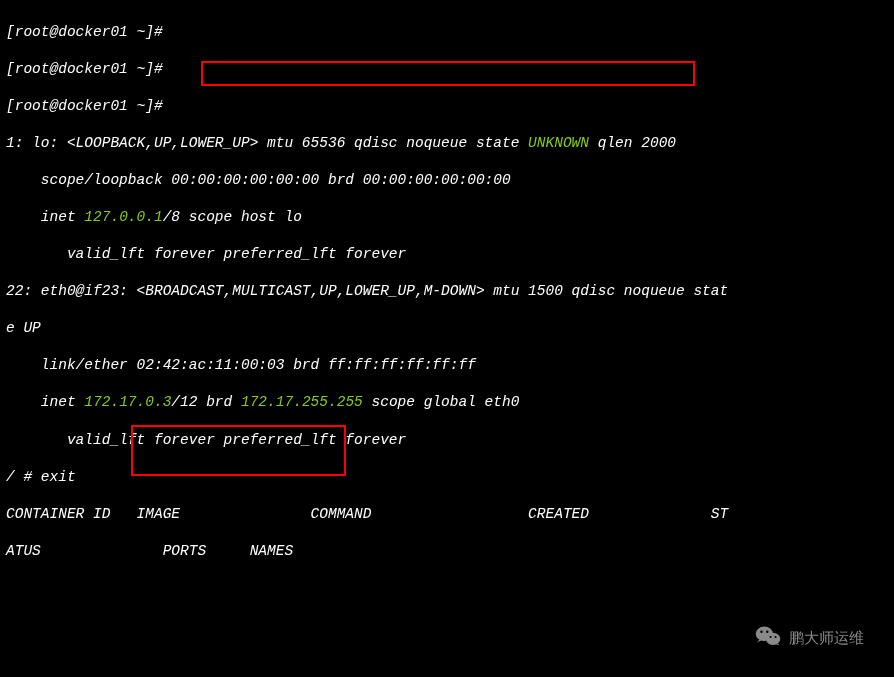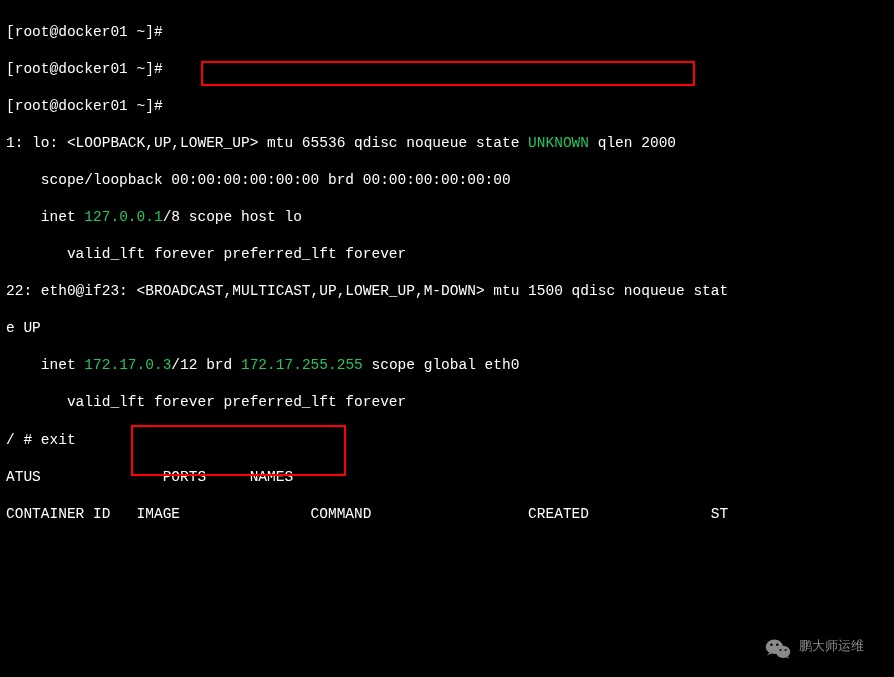--- a/index.html
+++ b/index.html
@@ -12,21 +12,21 @@
       line-height: 1.28;
       width: 894px;
       height: 677px;
       overflow: hidden;
       position: relative;
     }
     .terminal {
       padding: 4px 6px;
       white-space: pre;
     }
-    .yellow { color: #22c55e; text-align: center; }
+    .yellow { color: #84cc16; text-align: center; }
     .redbox1 {
       position: absolute;
       border: 2px solid #ff0000;
       left: 201px;
       top: 61px;
       width: 490px;
       height: 21px;
       pointer-events: none;
     }
     .redbox2 {
@@ -34,54 +34,55 @@
       border: 2px solid #ff0000;
       left: 131px;
       top: 425px;
       width: 211px;
       height: 47px;
       pointer-events: none;
     }
     .watermark {
       position: absolute;
       right: 30px;
-      bottom: 17px;
+      bottom: 30px;
       display: flex;
-      align-items: flex-start;
+      align-items: flex-end;
       gap: 8px;
       color: #8a8a8a;
       font-family: sans-serif;
-      font-size: 13px;
+      font-size: 15px;
     }
     .wechat-icon {
       width: 26px;
       height: 22px;
       position: relative;
     }
     .wechat-icon svg { width: 100%; height: 100%; }
-    .line { display: block; }
+    .line { display: block; font-style: italic; }
   </style>
 </head>
 <body>
 
 <div class="terminal">
 <span class="line"><span>[root@docker01 ~]#</span></span>
 <span class="line"><span>[root@docker01 ~]#</span></span>
 <span class="line"><span>[root@docker01 ~]#</span></span>
 <span class="line"><span>1: lo: &lt;LOOPBACK,UP,LOWER_UP&gt; mtu 65536 qdisc noqueue state </span><span class="yellow">UNKNOWN</span><span> qlen 2000</span></span>
 <span class="line">    scope/loopback 00:00:00:00:00:00 brd 00:00:00:00:00:00</span>
 <span class="line"><span>    inet </span><span class="yellow">127.0.0.1</span><span>/8 scope host lo</span></span>
 <span class="line">       valid_lft forever preferred_lft forever</span>
 <span class="line">22: eth0@if23: &lt;BROADCAST,MULTICAST,UP,LOWER_UP,M-DOWN&gt; mtu 1500 qdisc noqueue stat</span>
 <span class="line">e UP</span>
+<span class="line">    link/ether 02:42:ac:11:00:03 brd ff:ff:ff:ff:ff:ff</span>
 <span class="line"><span>    inet </span><span class="yellow">172.17.0.3</span><span>/12 brd </span><span class="yellow">172.17.255.255</span><span> scope global eth0</span></span>
 <span class="line">       valid_lft forever preferred_lft forever</span>
 <span class="line"><span>/ #</span> <span>exit</span></span>
+<span class="line">CONTAINER ID   IMAGE               COMMAND                  CREATED              ST</span>
 <span class="line">ATUS              PORTS     NAMES</span>
-<span class="line">CONTAINER ID   IMAGE               COMMAND                  CREATED              ST</span>
 
 
 
 
 
 
 
 
 </div>
 

